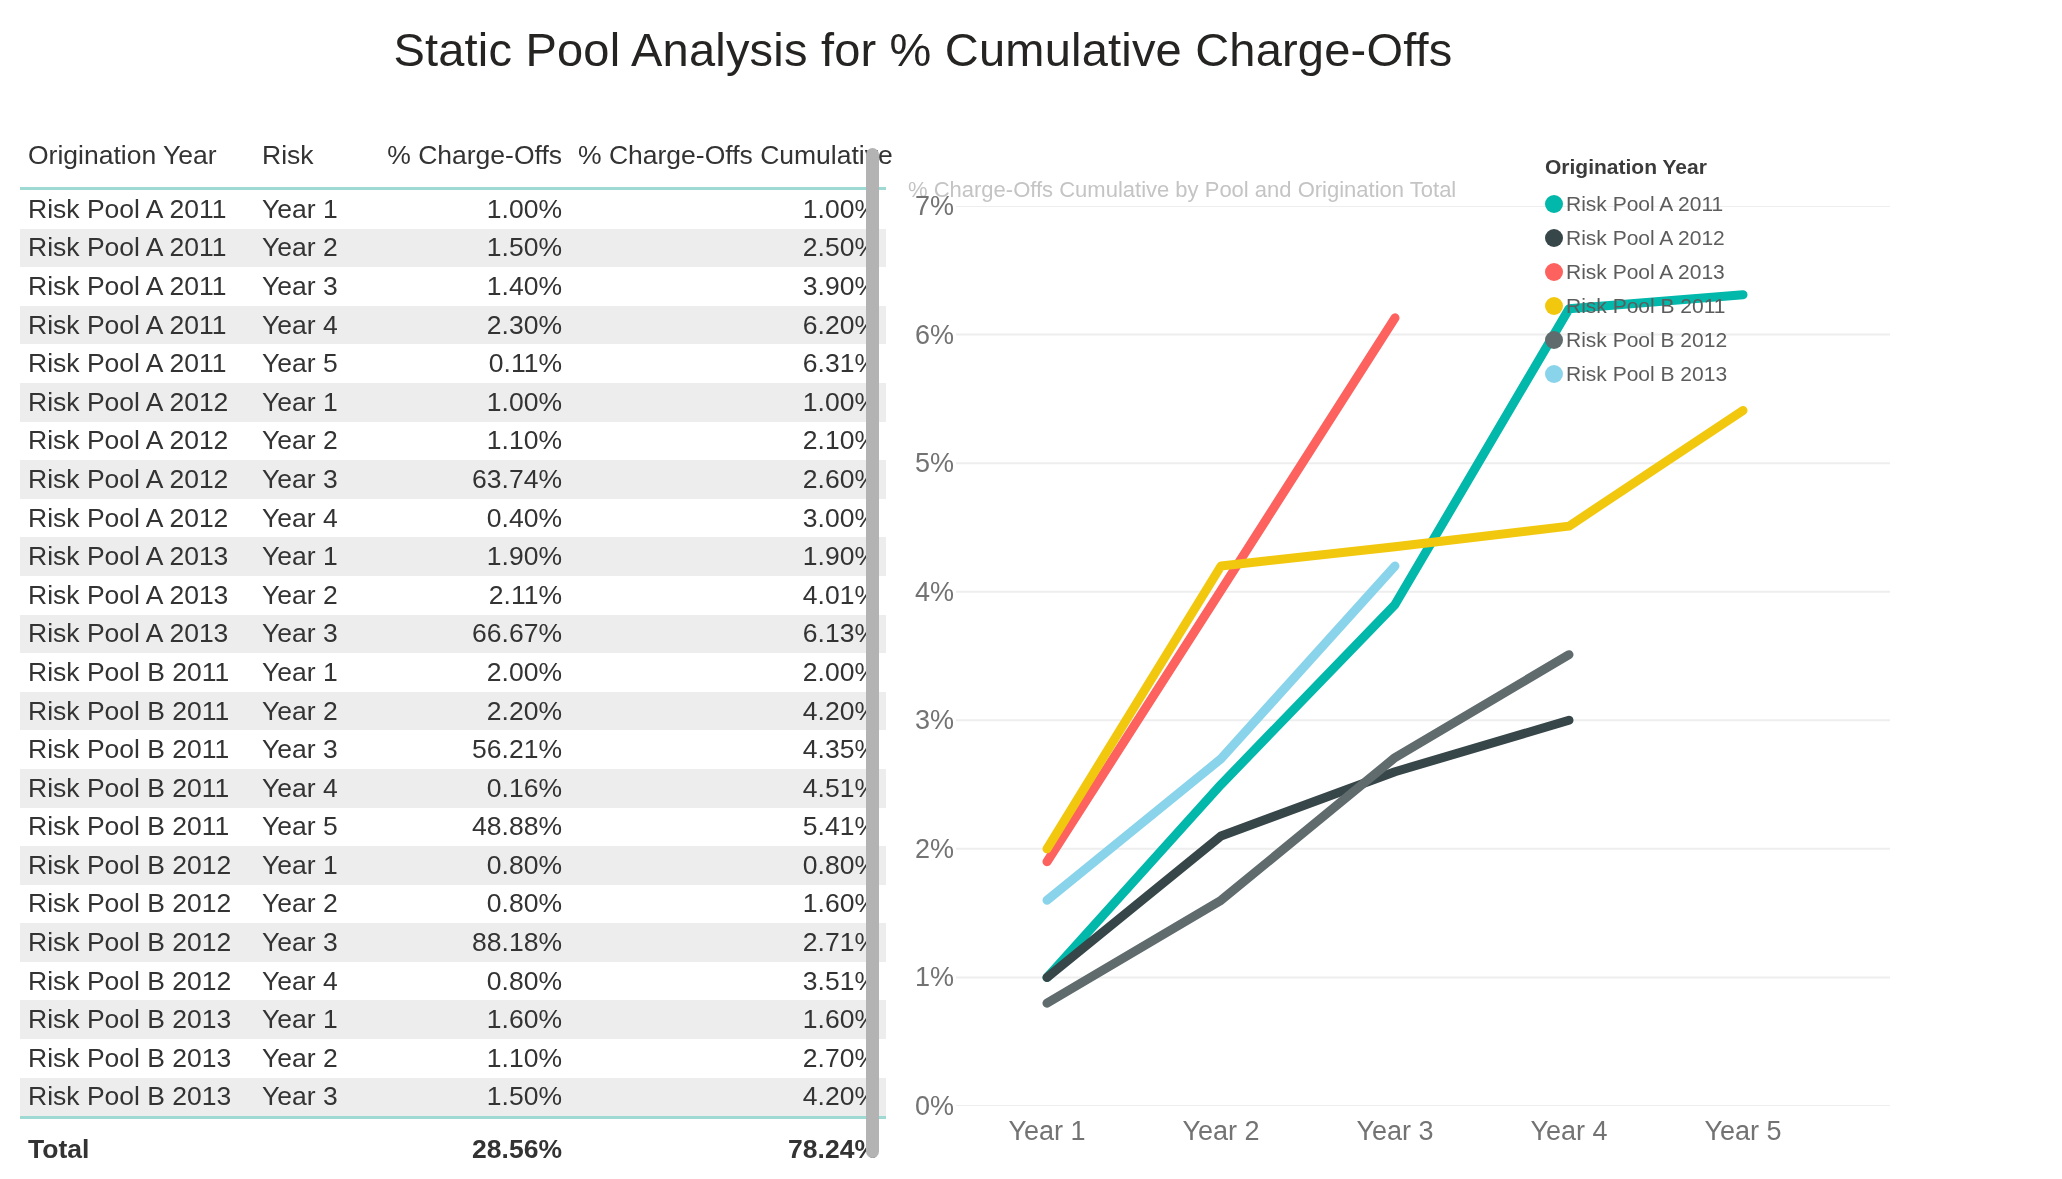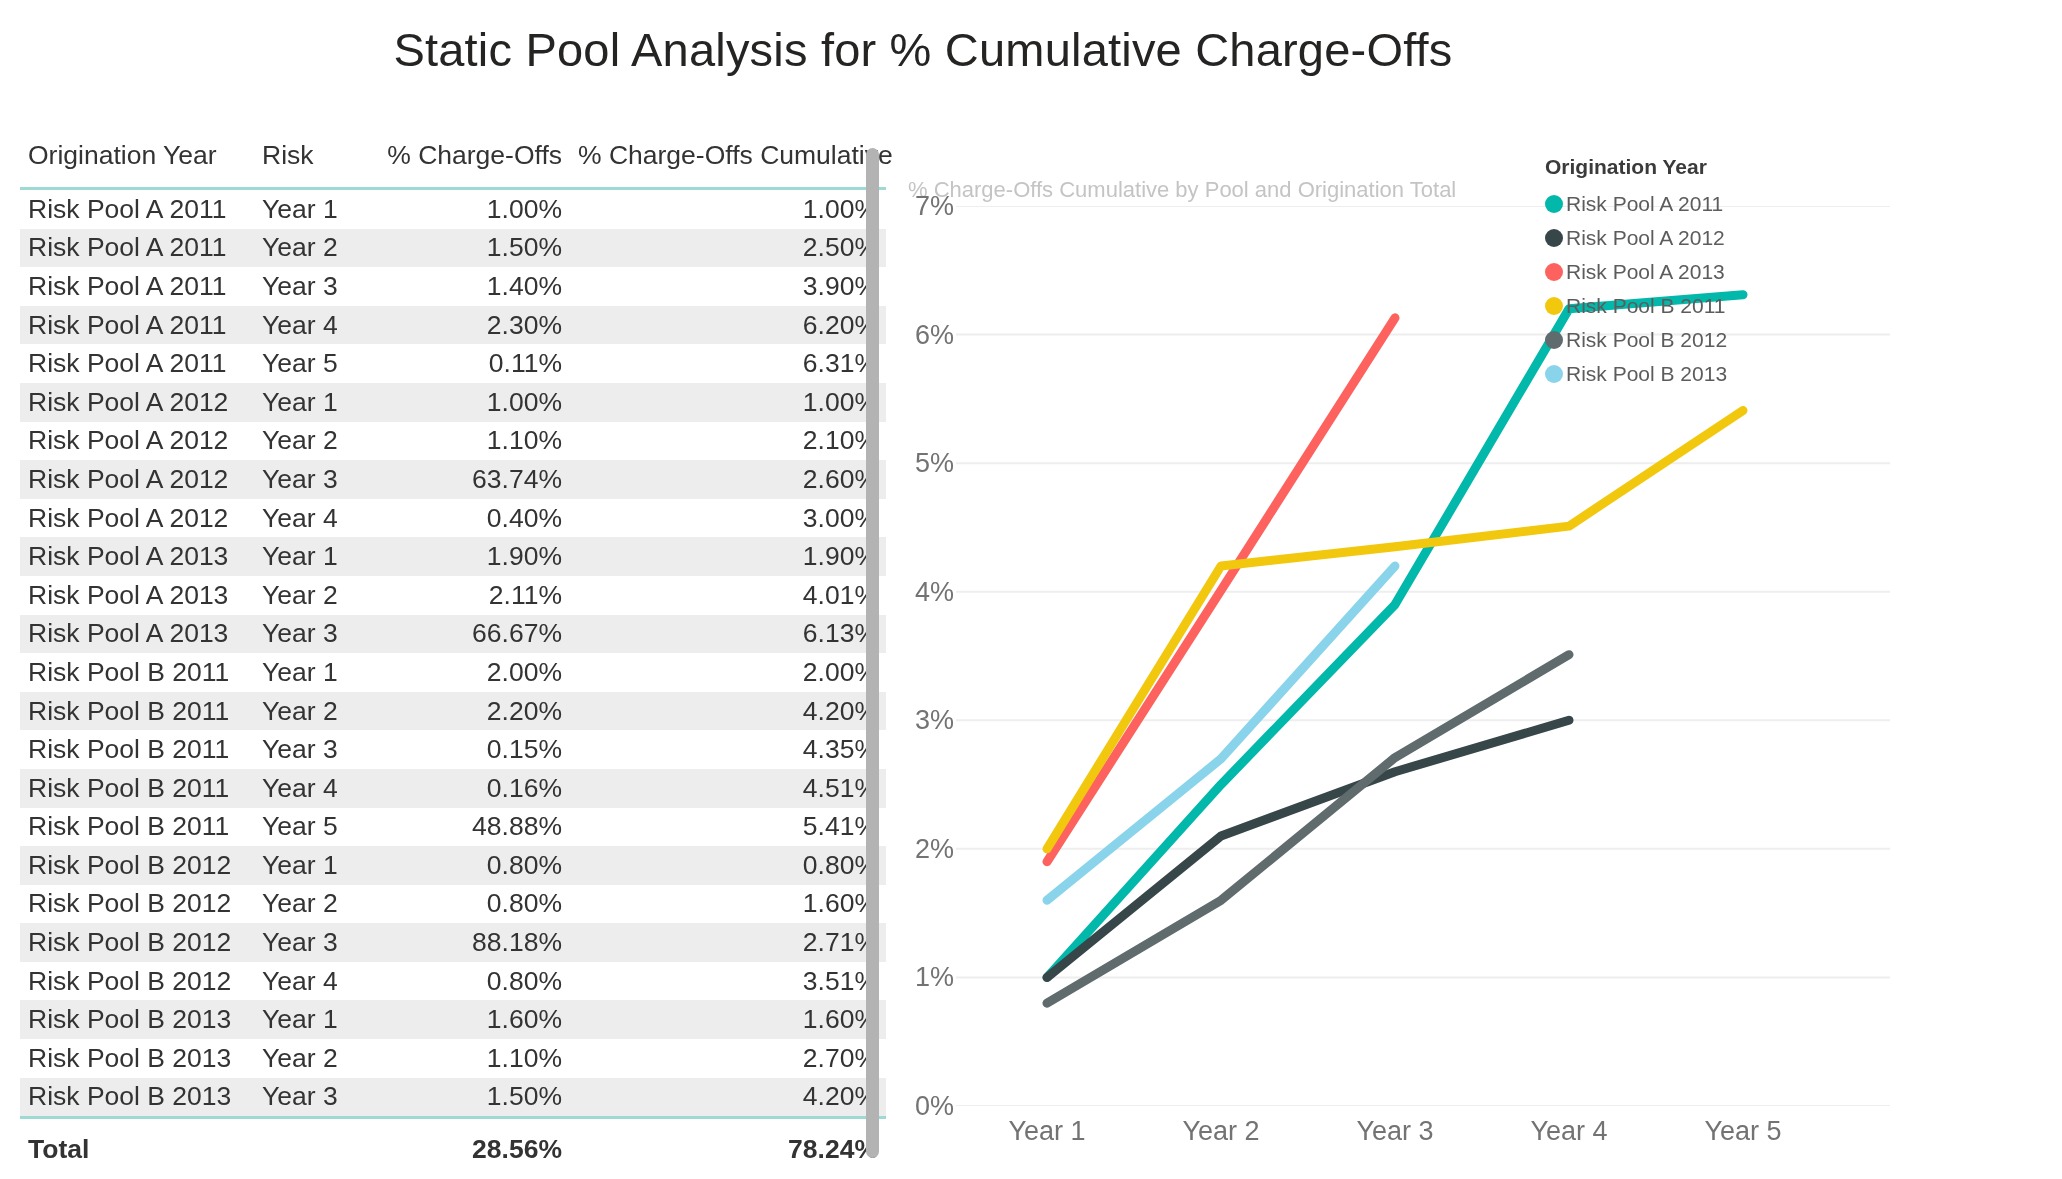--- a/index.html
+++ b/index.html
@@ -280,21 +280,21 @@
         </tr>
         <tr>
           <td class="c-orig">Risk Pool B 2011</td>
           <td class="c-pool">Year 2</td>
           <td class="c-co">2.20%</td>
           <td class="c-cum">4.20%</td>
         </tr>
         <tr>
           <td class="c-orig">Risk Pool B 2011</td>
           <td class="c-pool">Year 3</td>
-          <td class="c-co">0.15%</td>
+          <td class="c-co">56.21%</td>
           <td class="c-cum">4.35%</td>
         </tr>
         <tr>
           <td class="c-orig">Risk Pool B 2011</td>
           <td class="c-pool">Year 4</td>
           <td class="c-co">0.16%</td>
           <td class="c-cum">4.51%</td>
         </tr>
         <tr>
           <td class="c-orig">Risk Pool B 2011</td>

